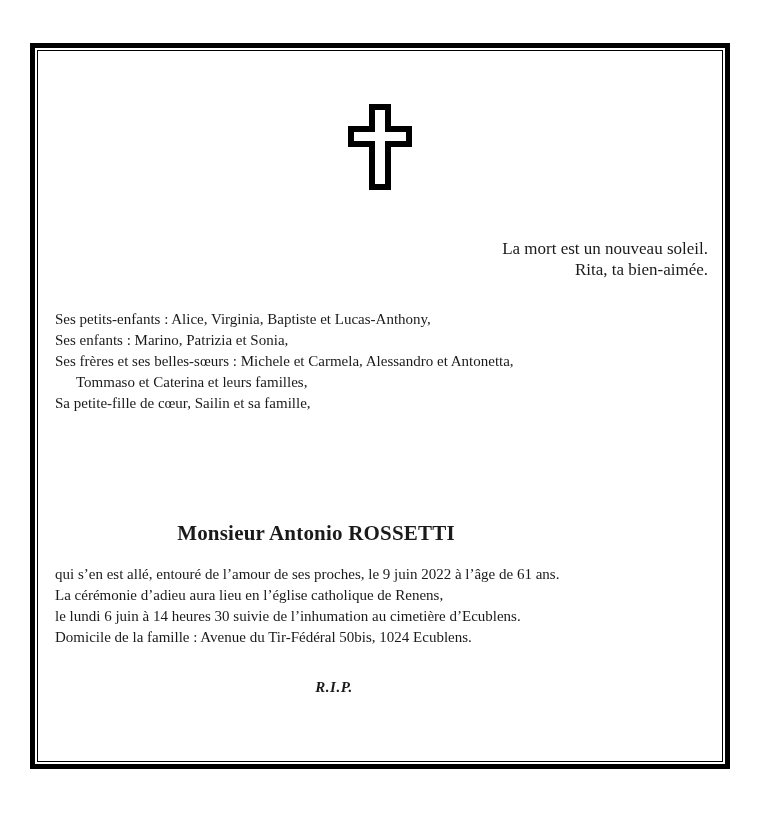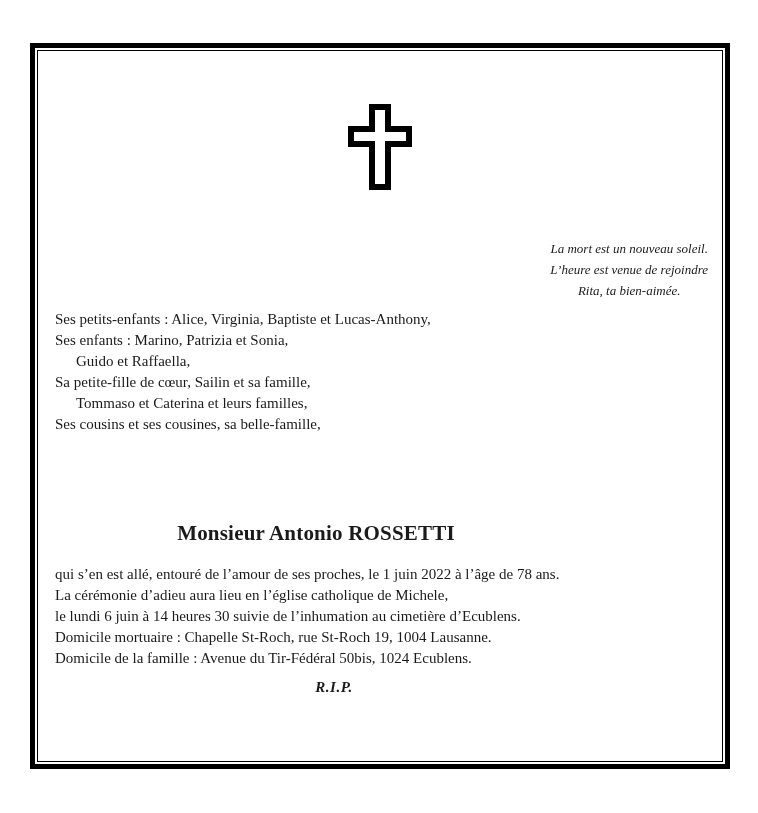--- a/index.html
+++ b/index.html
@@ -29,23 +29,22 @@
   .cross-wrap {
     position: absolute;
     left: 348px; top: 104px;
     width: 64px; height: 86px;
   }
   .cross-wrap svg { display: block; }
 
   .epitaph {
     position: absolute;
     right: 50px; top: 238px;
-    text-align: center;
-    font-style: italic;
-    font-size: 13px;
+    text-align: right;
+    font-size: 17px;
     line-height: 21px;
     white-space: nowrap;
   }
 
   .family-list {
     position: absolute;
     left: 55px; top: 309px;
     font-size: 15px;
     line-height: 21px;
     white-space: nowrap;
@@ -92,38 +91,35 @@
   </div>
 
   <div class="cross-wrap">
     <svg width="64" height="86" viewBox="0 0 64 86" xmlns="http://www.w3.org/2000/svg">
       <path d="M24 3 H40 V25 H61 V40 H40 V83 H24 V40 H3 V25 H24 Z" fill="#ffffff" stroke="#000000" stroke-width="6" stroke-linejoin="miter"></path>
     </svg>
   </div>
 
   <div class="epitaph">
     <div>La mort est un nouveau soleil.</div>
-    <div>L’heure est venue de rejoindre</div>
     <div>Rita, ta bien-aimée.</div>
   </div>
 
   <div class="family-list">
     <div class="family-line">Ses petits-enfants : Alice, Virginia, Baptiste et Lucas-Anthony,</div>
     <div class="family-line">Ses enfants : Marino, Patrizia et Sonia,</div>
-    <div class="family-line indent">Guido et Raffaella,</div>
+    <div class="family-line">Ses frères et ses belles-sœurs : Michele et Carmela, Alessandro et Antonetta,</div>
+    <div class="family-line indent">Tommaso et Caterina et leurs familles,</div>
     <div class="family-line">Sa petite-fille de cœur, Sailin et sa famille,</div>
-    <div class="family-line indent">Tommaso et Caterina et leurs familles,</div>
-    <div class="family-line">Ses cousins et ses cousines, sa belle-famille,</div>
   </div>
 
   <div class="deceased-name">Monsieur Antonio ROSSETTI</div>
 
   <div class="details">
-    <div class="detail-line">qui s’en est allé, entouré de l’amour de ses proches, le 1 juin 2022 à l’âge de 78 ans.</div>
-    <div class="detail-line">La cérémonie d’adieu aura lieu en l’église catholique de Michele,</div>
+    <div class="detail-line">qui s’en est allé, entouré de l’amour de ses proches, le 9 juin 2022 à l’âge de 61 ans.</div>
+    <div class="detail-line">La cérémonie d’adieu aura lieu en l’église catholique de Renens,</div>
     <div class="detail-line">le lundi 6 juin à 14 heures 30 suivie de l’inhumation au cimetière d’Ecublens.</div>
-    <div class="detail-line">Domicile mortuaire : Chapelle St-Roch, rue St-Roch 19, 1004 Lausanne.</div>
     <div class="detail-line">Domicile de la famille : Avenue du Tir-Fédéral 50bis, 1024 Ecublens.</div>
   </div>
 
   <div class="rip">R.I.P.</div>
 
 </div>
 
 </body></html>

